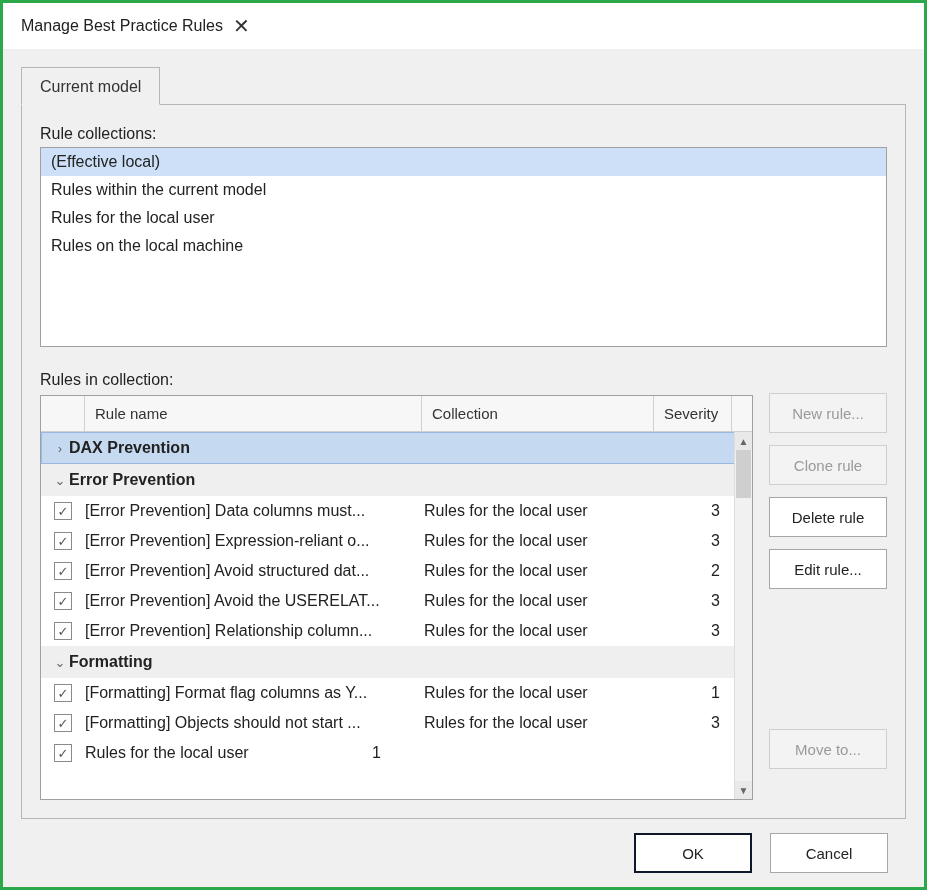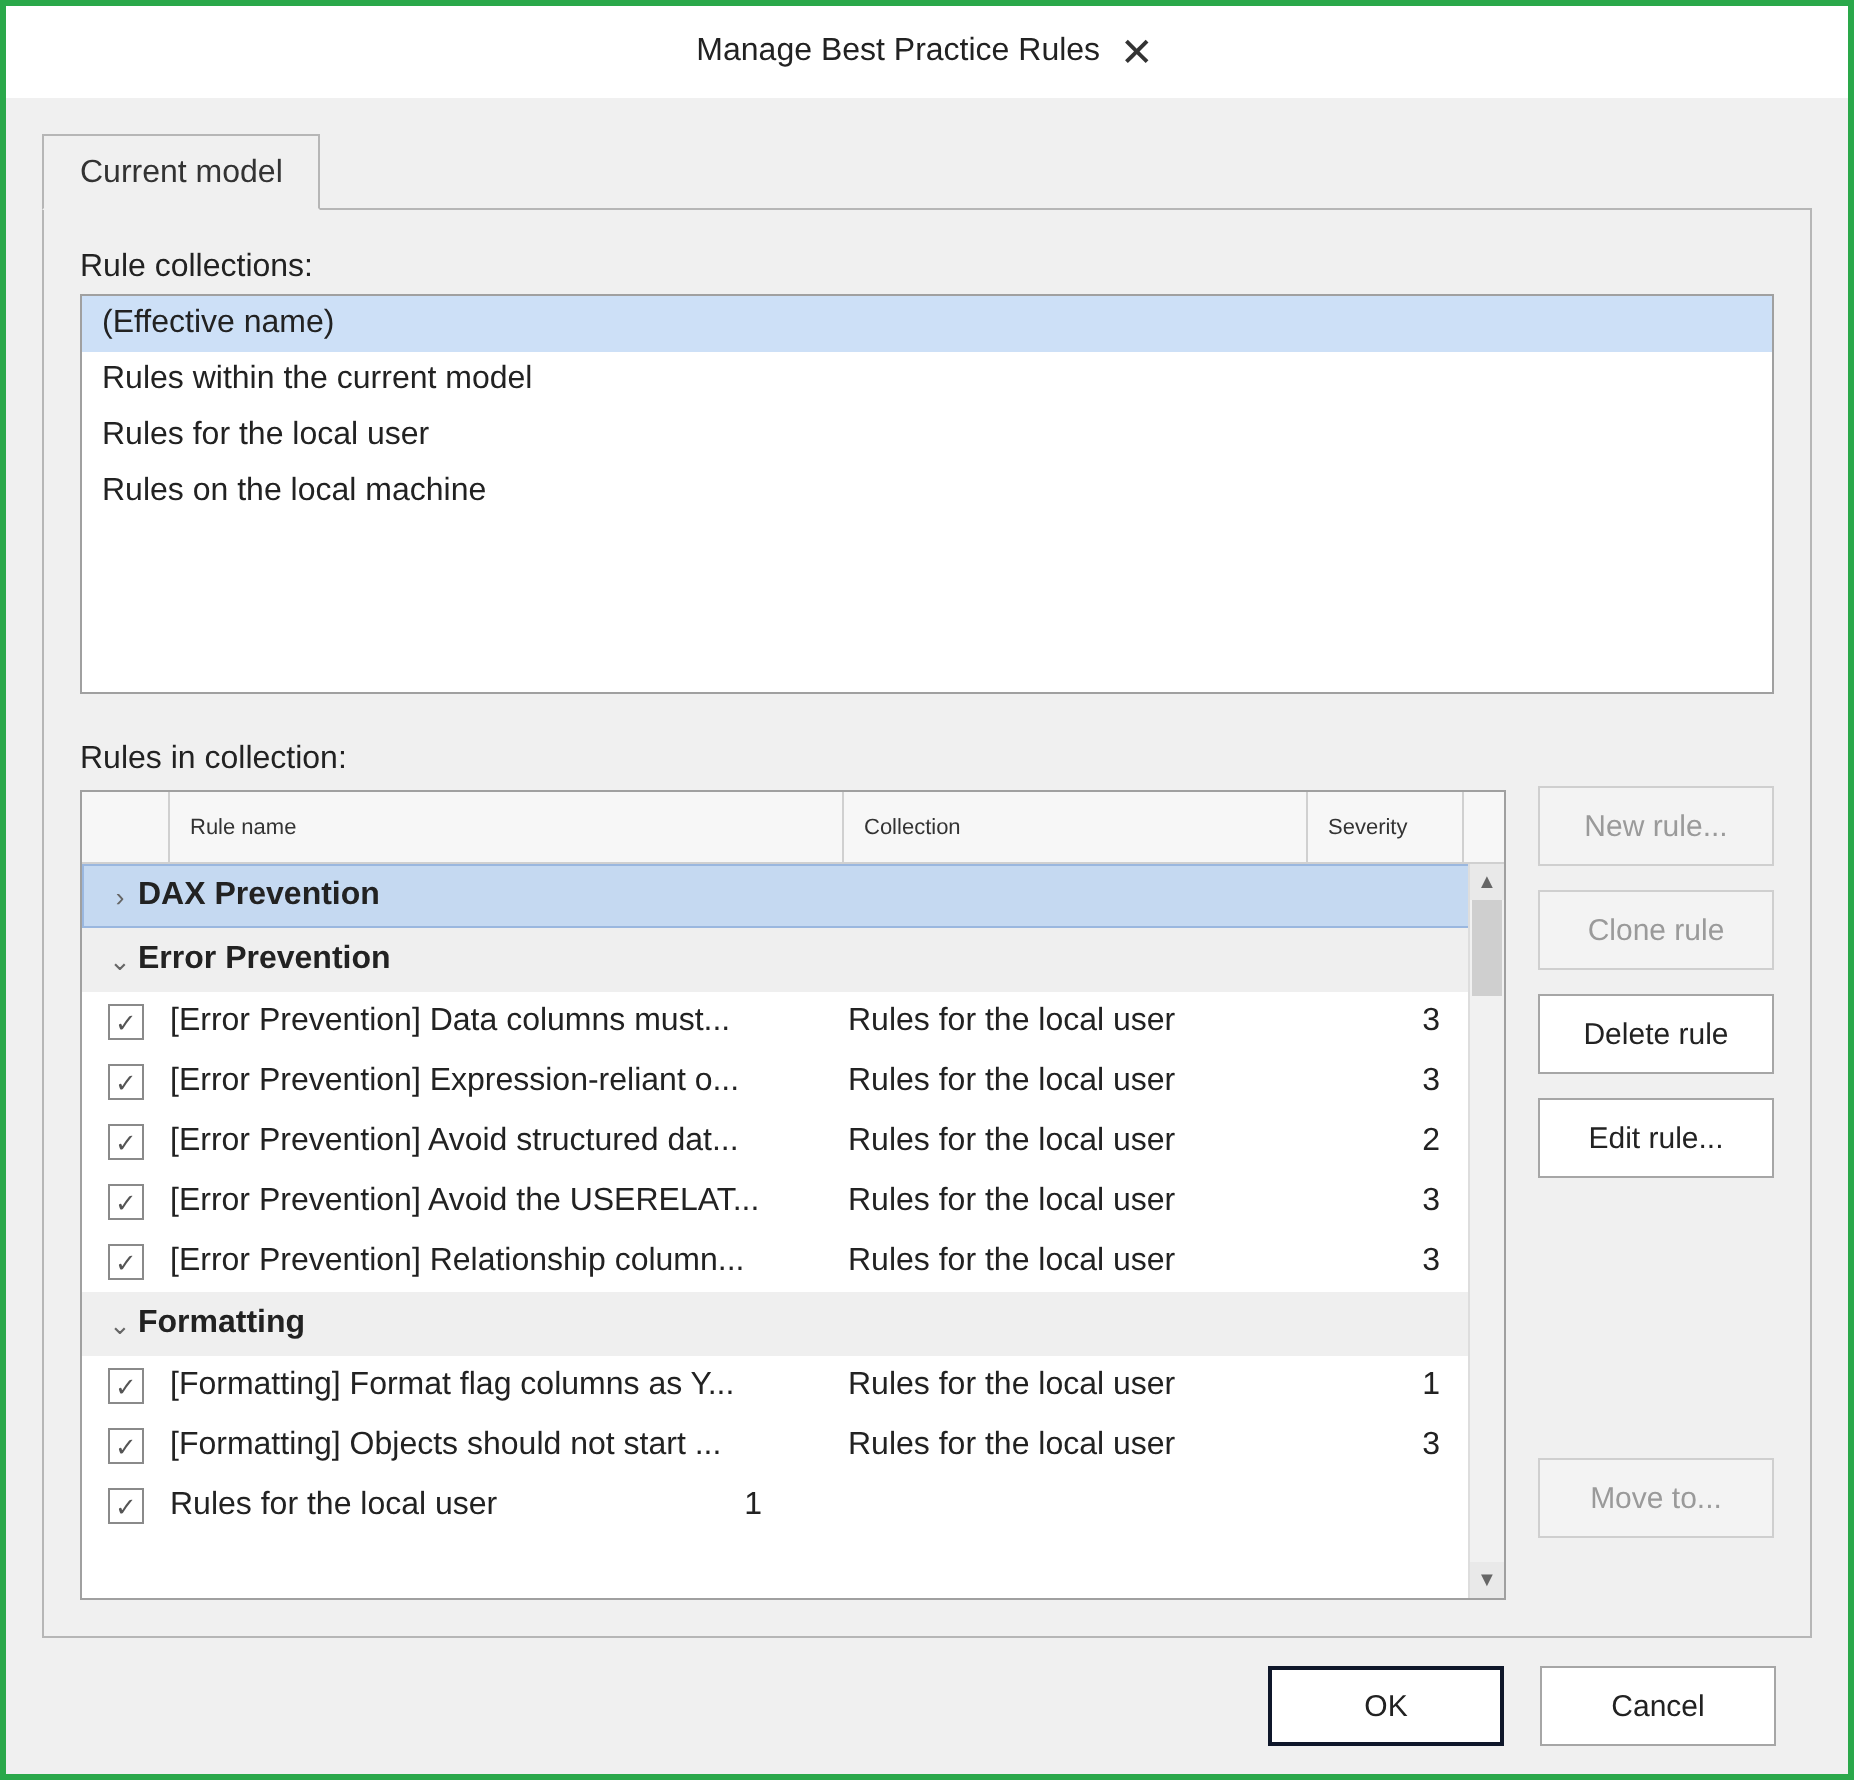--- a/index.html
+++ b/index.html
@@ -16,21 +16,21 @@
     border: 3px solid #2aa84a;
     background: #f0f0f0;
     display: flex;
     flex-direction: column;
   }
   .titlebar {
     height: 46px;
     background: #fff;
     display: flex;
     align-items: center;
-    justify-content: center;
+    justify-content: flex-start;
     padding: 0 10px 0 18px;
     font-size: 16px;
   }
   .close-x {
     font-size: 20px;
     font-weight: 300;
     color: #333;
     cursor: default;
     padding: 4px 10px;
   }
@@ -144,21 +144,21 @@
     display: flex;
     height: 36px;
     background: #f7f7f7;
   }
   .th {
     border-right: 1px solid #d0d0d0;
     border-bottom: 1px solid #d0d0d0;
     display: flex;
     align-items: center;
     padding: 0 10px;
-    font-size: 11px;
+    font-size: 15px;
     color: #333;
   }
   .col-chk   { width: 44px; padding:0; }
   .col-name  { flex: 1; }
   .col-coll  { width: 232px; }
   .col-sev   { width: 78px; }
   .col-scroll{ width: 18px; border-right:none; }
   .table-body {
     flex: 1;
     background: #fff;
@@ -254,21 +254,21 @@
     <div class="tab-strip">
       <div class="tab">Current model</div>
     </div>
 
     <div class="tab-panel">
 
       <div class="section-label">Rule collections:</div>
 
       <div class="row">
         <div class="collections-list">
-          <div class="collection-item selected">(Effective name)</div>
+          <div class="collection-item selected">(Effective local)</div>
           <div class="collection-item">Rules within the current model</div>
           <div class="collection-item">Rules for the local user</div>
           <div class="collection-item">Rules on the local machine</div>
         </div>
       </div>
 
       <div class="spacer"></div>
 
       <div class="section-label">Rules in collection:</div>
 

